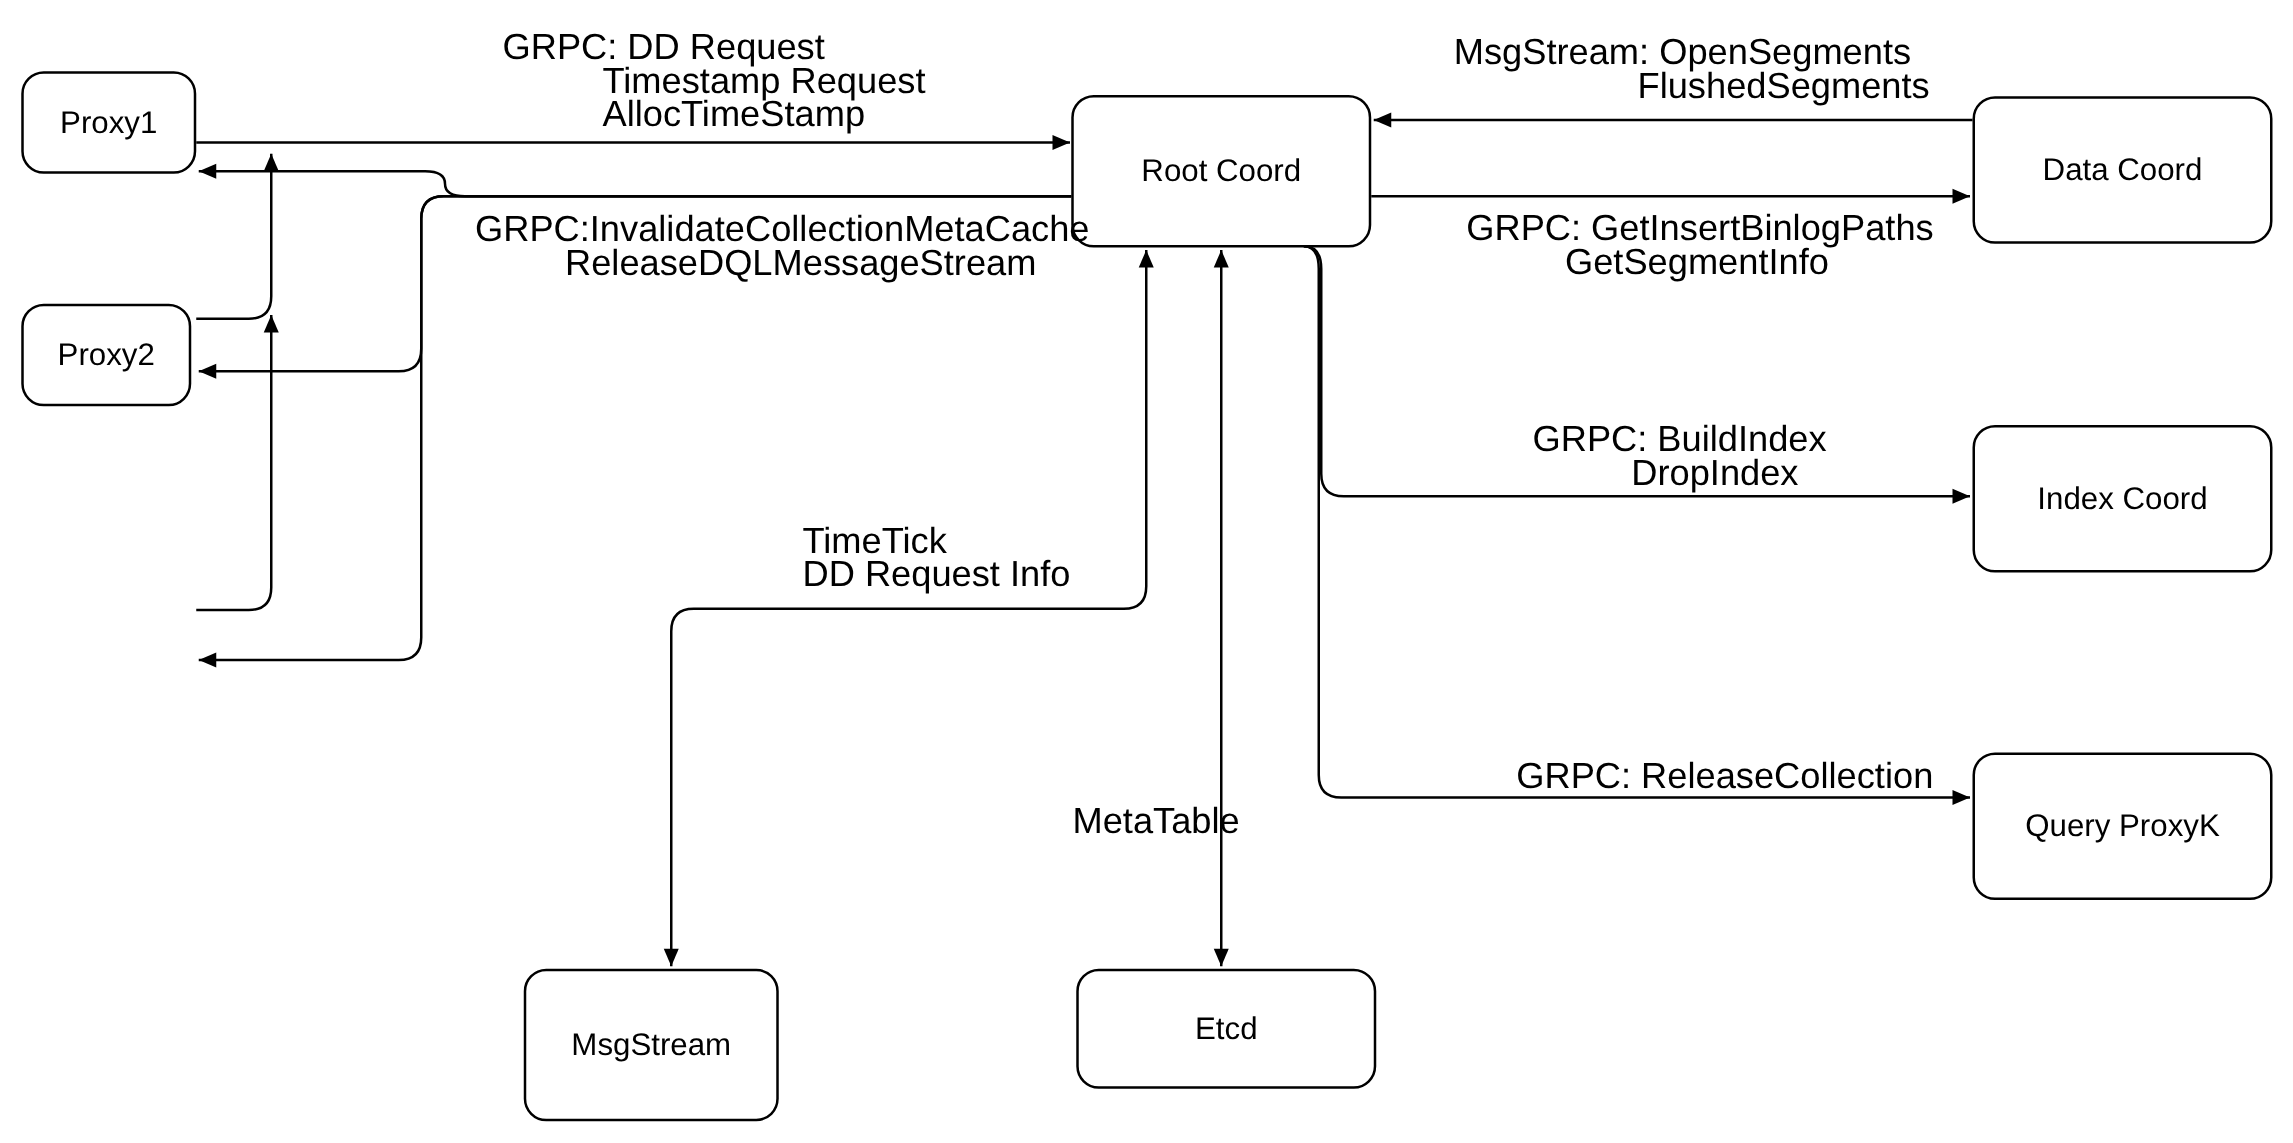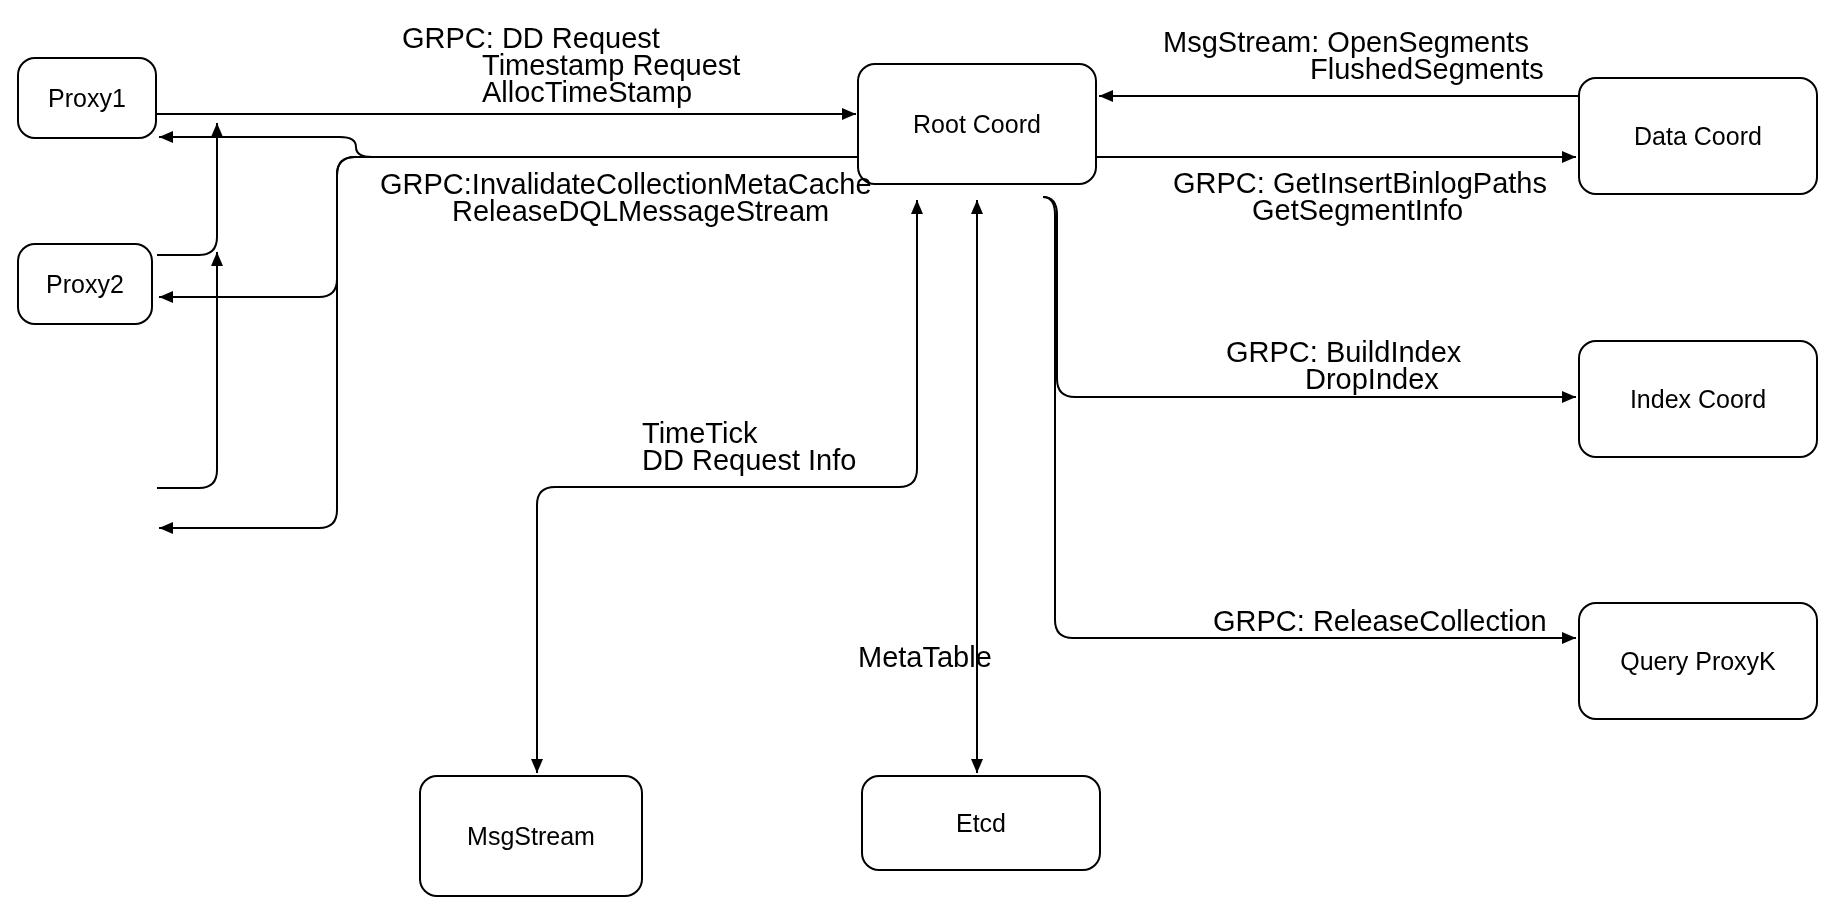--- a/index.html
+++ b/index.html
@@ -53,33 +53,33 @@
     <path d="M 917 200 L 917 469 Q 917 487 899 487 L 555 487 Q 537 487 537 505 L 537 773" marker-start="url(#arr)" marker-end="url(#arr)"></path>
     <path d="M 977 200 L 977 773" marker-start="url(#arr)" marker-end="url(#arr)"></path>
   </svg>
 
   <div class="node" style="left:17px;top:57px;width:140px;height:82px;">
     <span>Proxy1</span>
   </div>
   <div class="node" style="left:17px;top:243px;width:136px;height:82px;text-align:center;">
     <span>Proxy2</span>
   </div>
-  <div class="node" style="left:857px;top:63px;width:240px;height:122px;">
+  <div class="node" style="left:857px;top:76px;width:240px;height:122px;">
     <span>Root Coord</span>
   </div>
   <div class="node" style="left:1578px;top:77px;width:240px;height:118px;">
     <span>Data Coord</span>
   </div>
   <div class="node" style="left:1578px;top:340px;width:240px;height:118px;">
     <span>Index Coord</span>
   </div>
   <div class="node" style="left:1578px;top:602px;width:240px;height:118px;">
     <span>Query ProxyK</span>
   </div>
-  <div class="node" style="left:419px;top:775px;width:224px;height:122px;">
+  <div class="node" style="left:419px;top:775px;width:204px;height:122px;">
     <span>MsgStream</span>
   </div>
   <div class="node" style="left:861px;top:775px;width:240px;height:96px;">
     <span>Etcd</span>
   </div>
 
   <div class="elabel" style="left:402px;top:25px;">
     <div>GRPC: DD Request</div>
     <div style="margin-left:80px;">Timestamp Request</div>
     <div style="margin-left:80px;">AllocTimeStamp</div>

